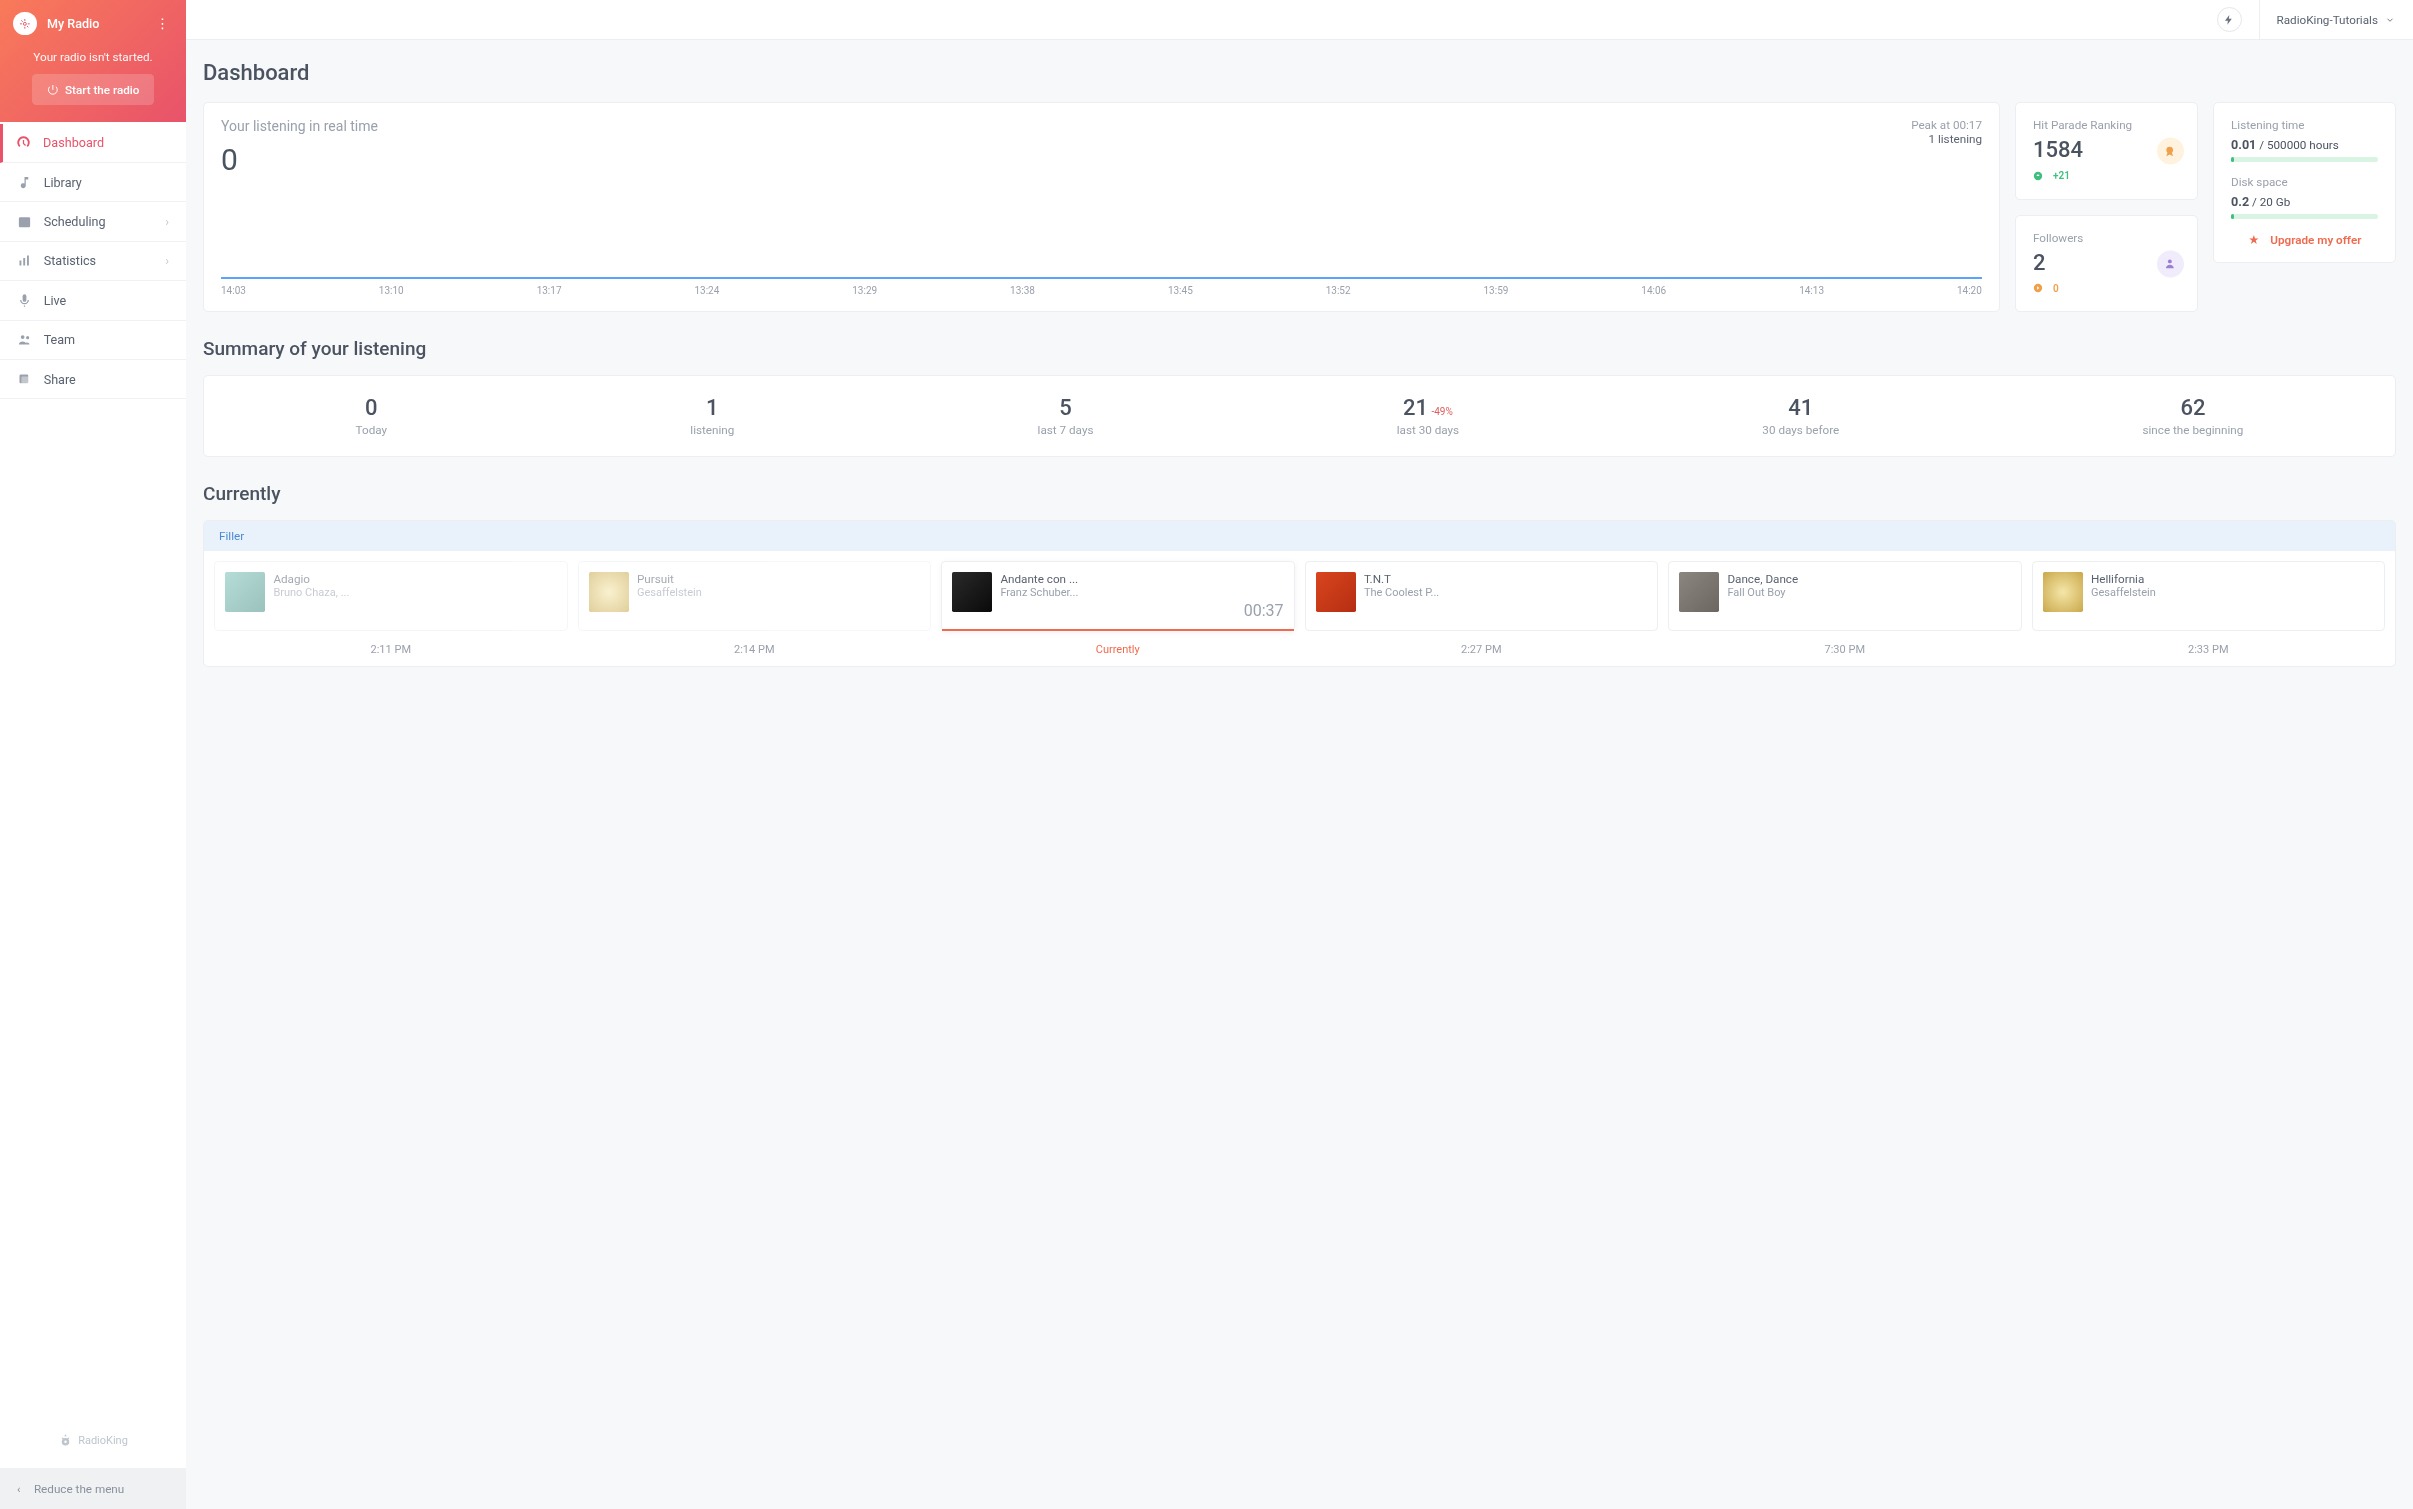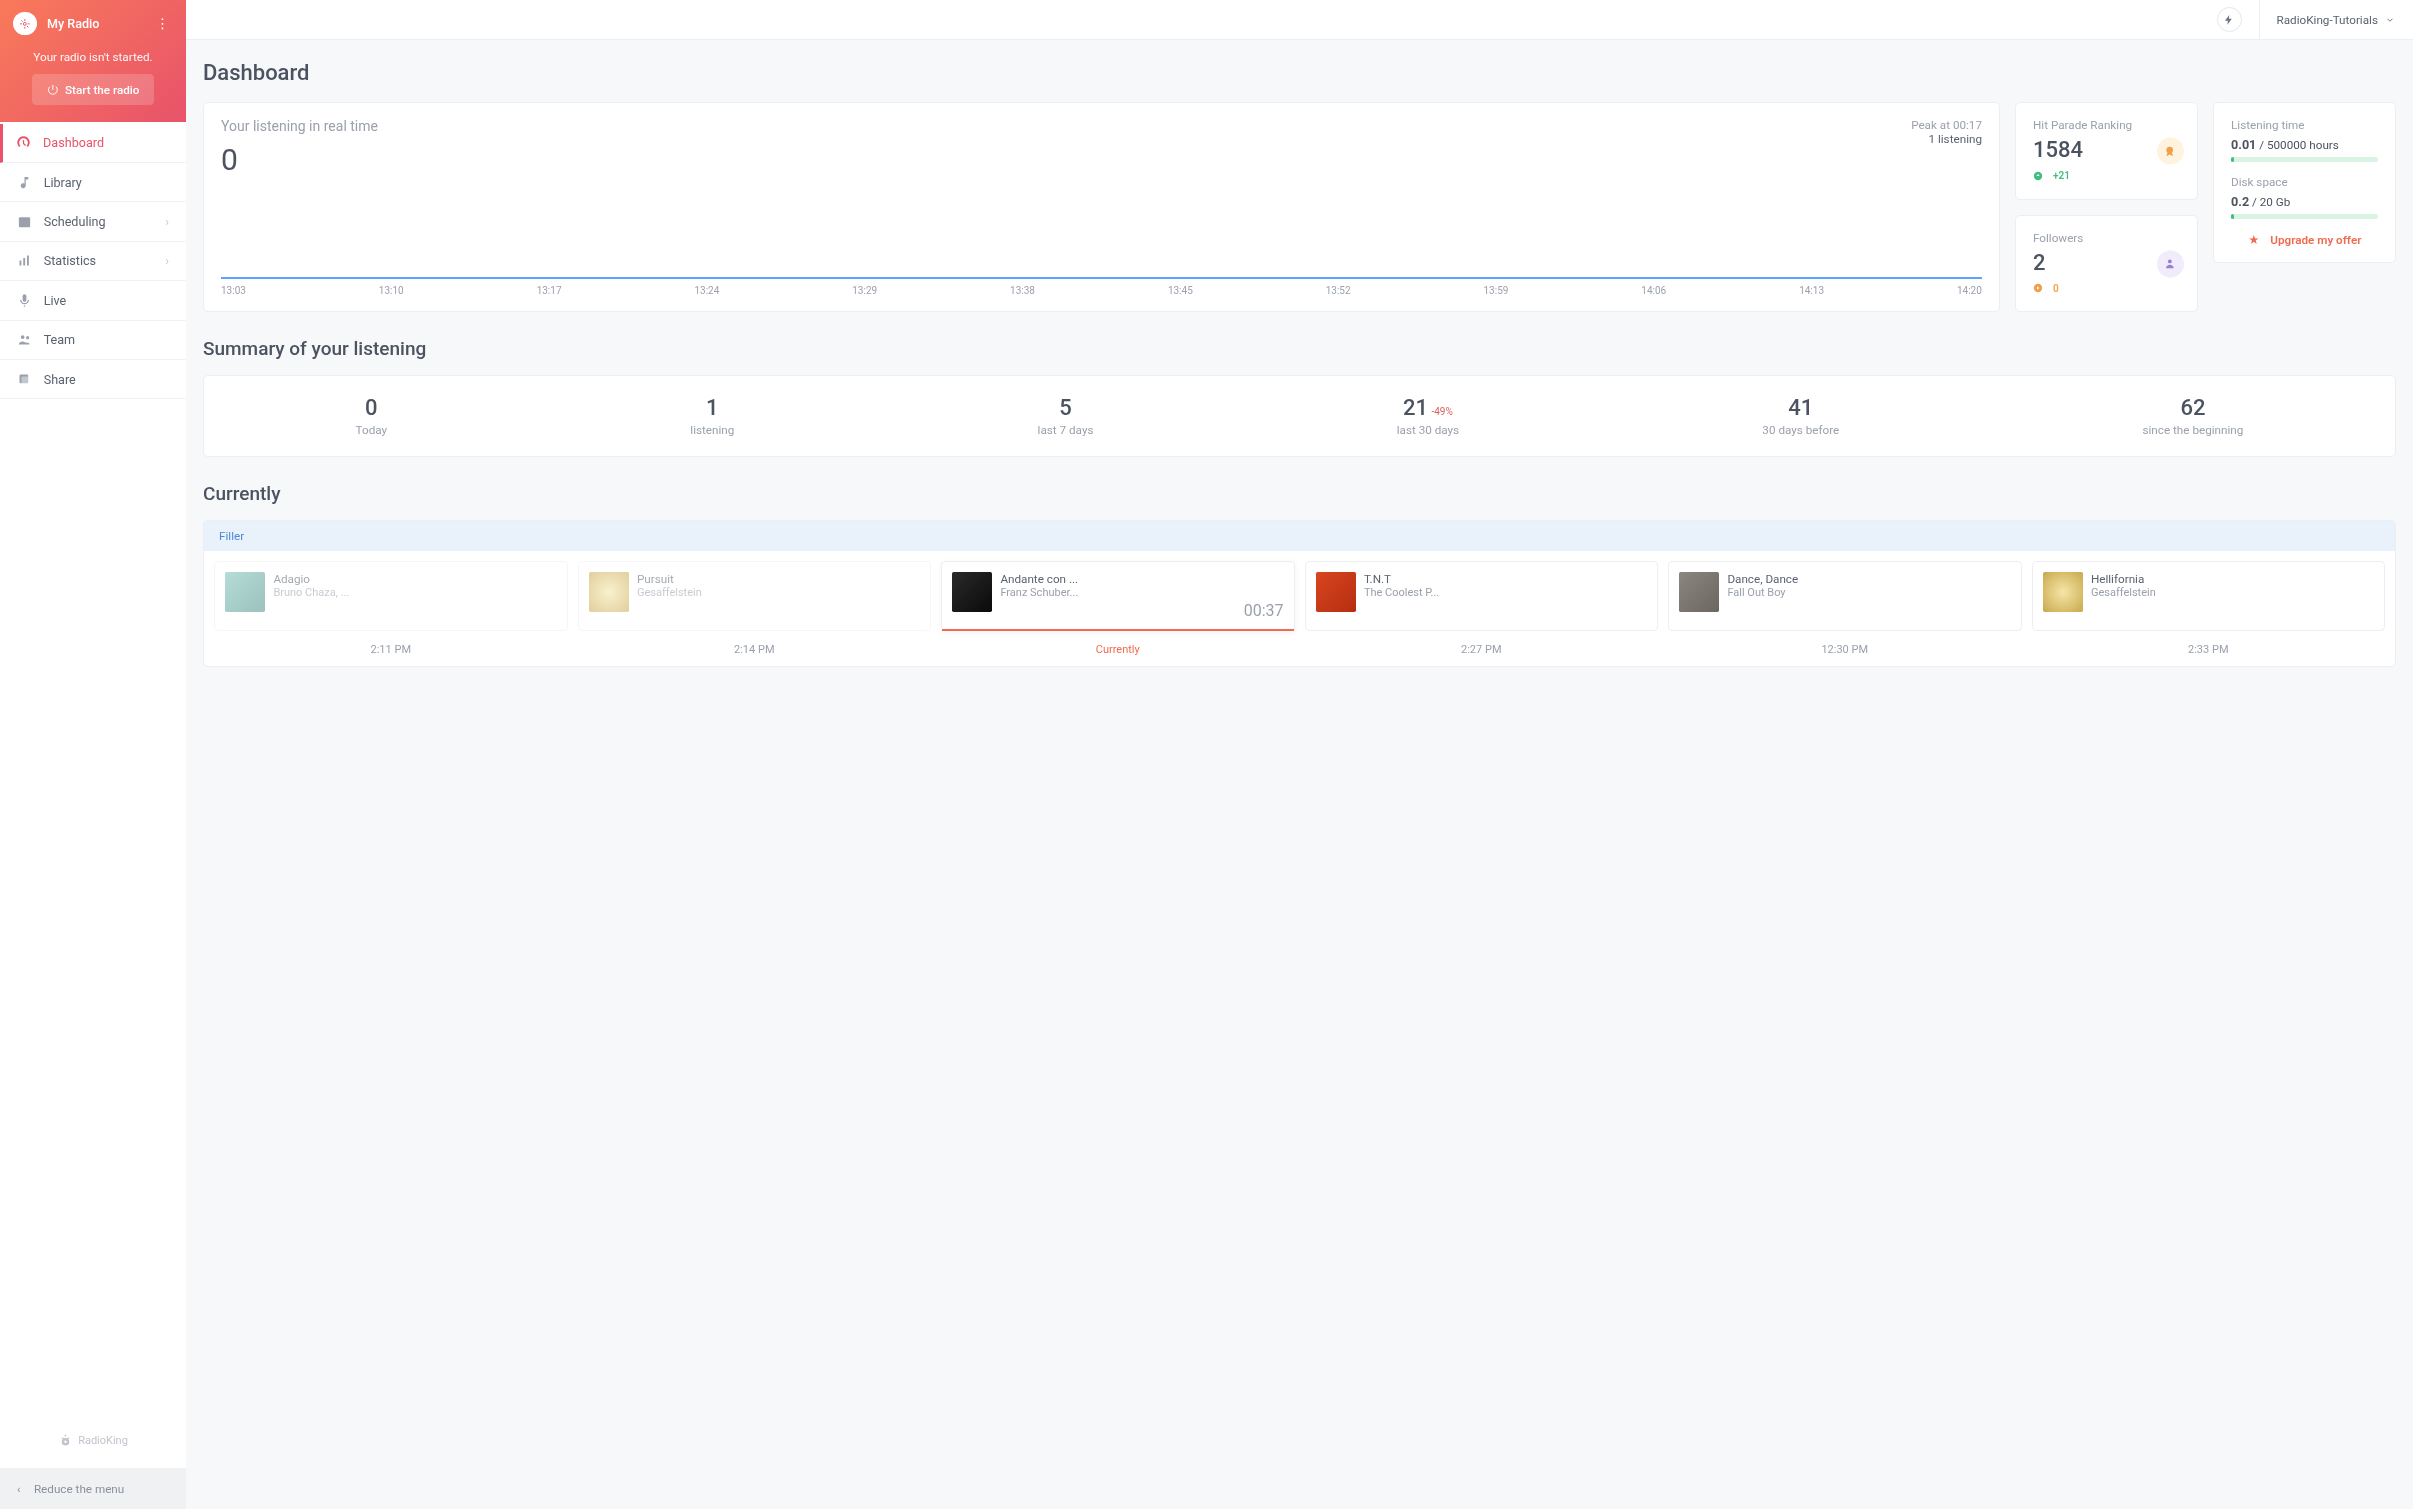--- a/index.html
+++ b/index.html
@@ -238,21 +238,21 @@
               <div class="rt-big">0</div>
             </div>
             <div>
               <div class="rt-peak">Peak at 00:17</div>
               <div class="rt-listen">1 listening</div>
             </div>
           </div>
           <div class="rt-chart">
             <div class="rt-line"></div>
             <div class="rt-times">
-              <span>13:03</span>
+              <span>14:03</span>
               <span>13:10</span>
               <span>13:17</span>
               <span>13:24</span>
               <span>13:29</span>
               <span>13:38</span>
               <span>13:45</span>
               <span>13:52</span>
               <span>13:59</span>
               <span>14:06</span>
               <span>14:13</span>
@@ -400,21 +400,21 @@
           <div class="track-col">
             <div class="track-card">
               <div class="track-top">
                 <div class="track-art art-grey"></div>
                 <div class="track-info">
                   <div class="track-title">Dance, Dance</div>
                   <div class="track-artist">Fall Out Boy</div>
                 </div>
               </div>
             </div>
-            <div class="track-time">12:30 PM</div>
+            <div class="track-time">7:30 PM</div>
           </div>
           <div class="track-col">
             <div class="track-card">
               <div class="track-top">
                 <div class="track-art art-gold"></div>
                 <div class="track-info">
                   <div class="track-title">Hellifornia</div>
                   <div class="track-artist">Gesaffelstein</div>
                 </div>
               </div>

